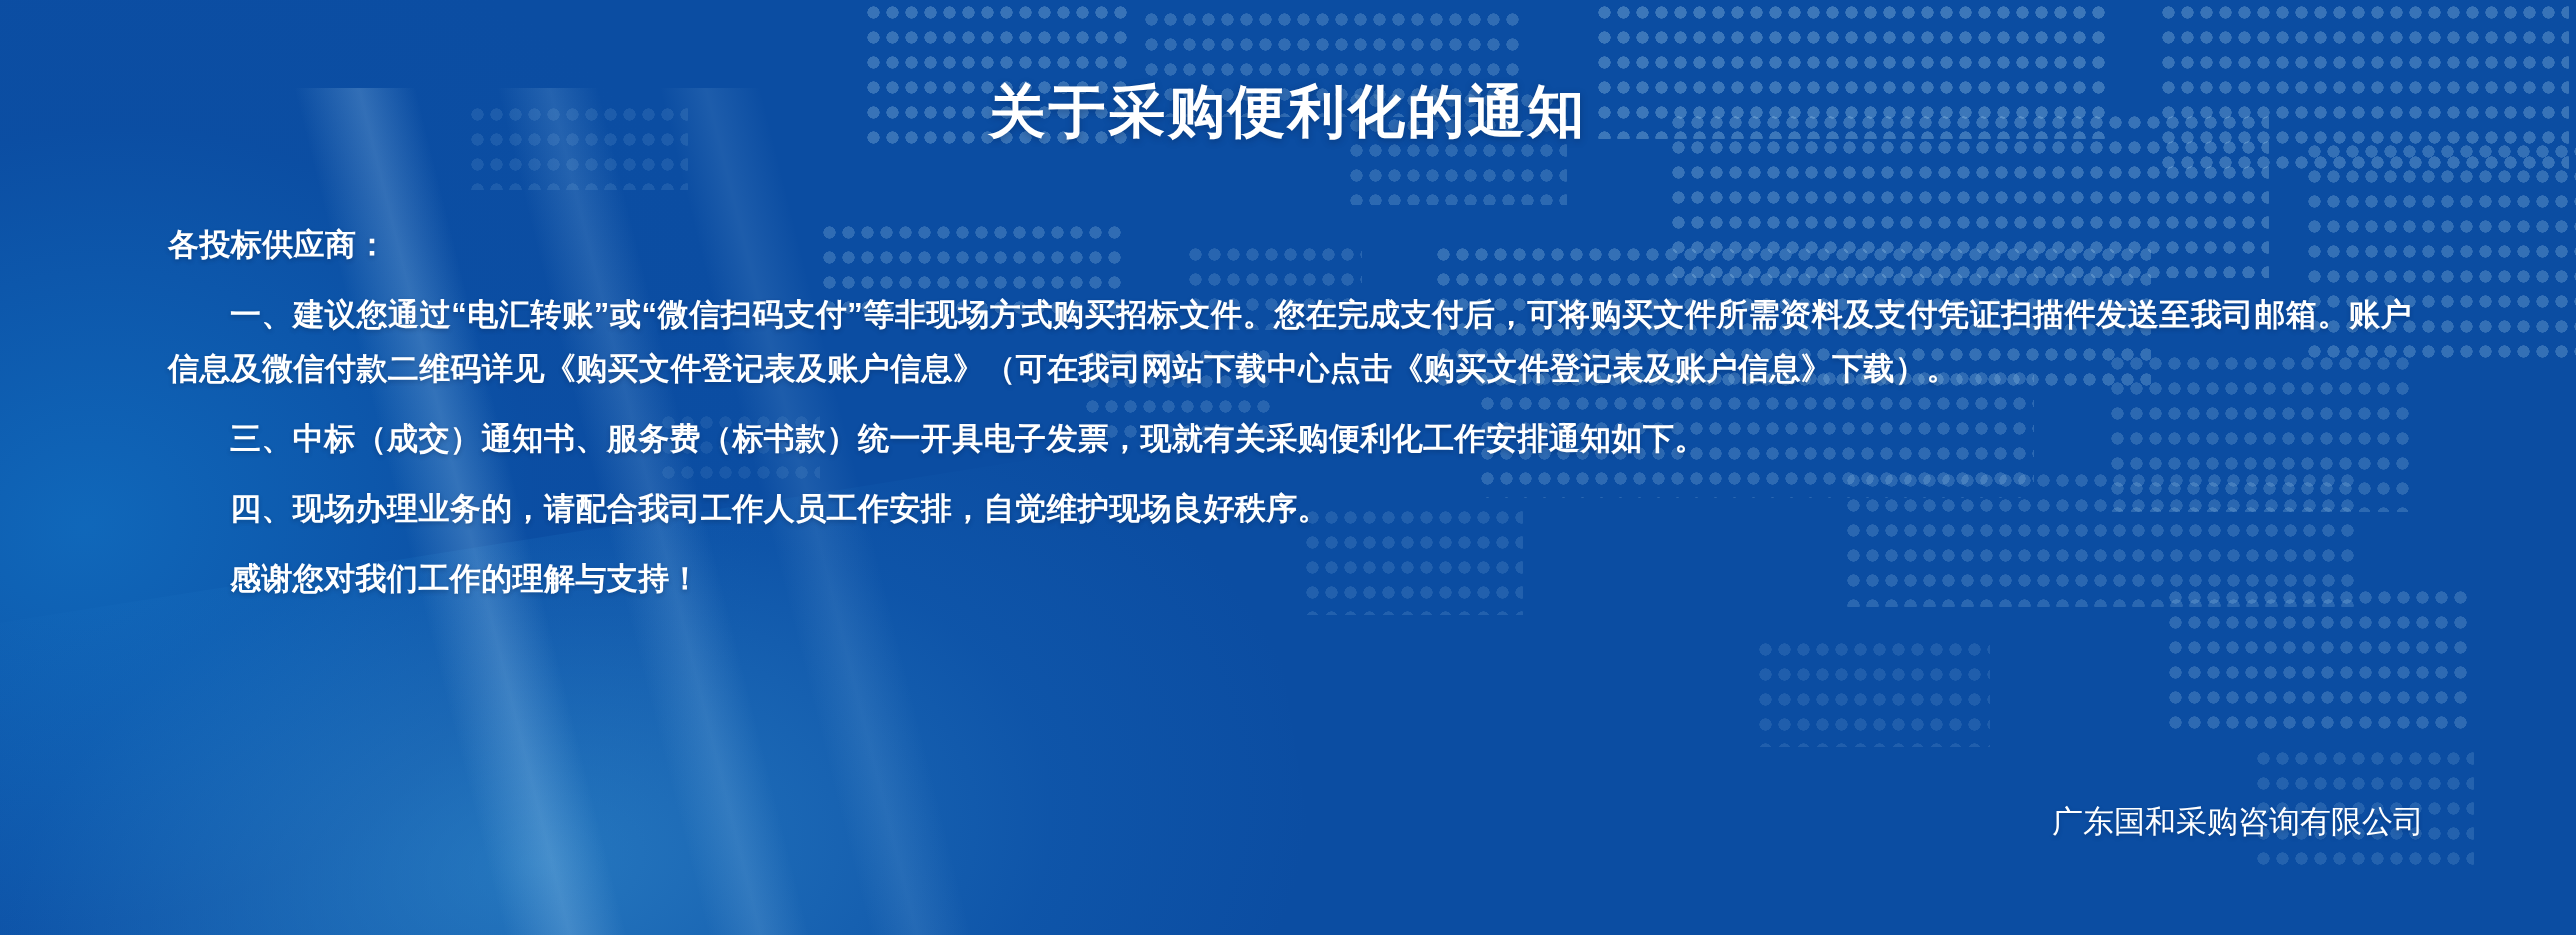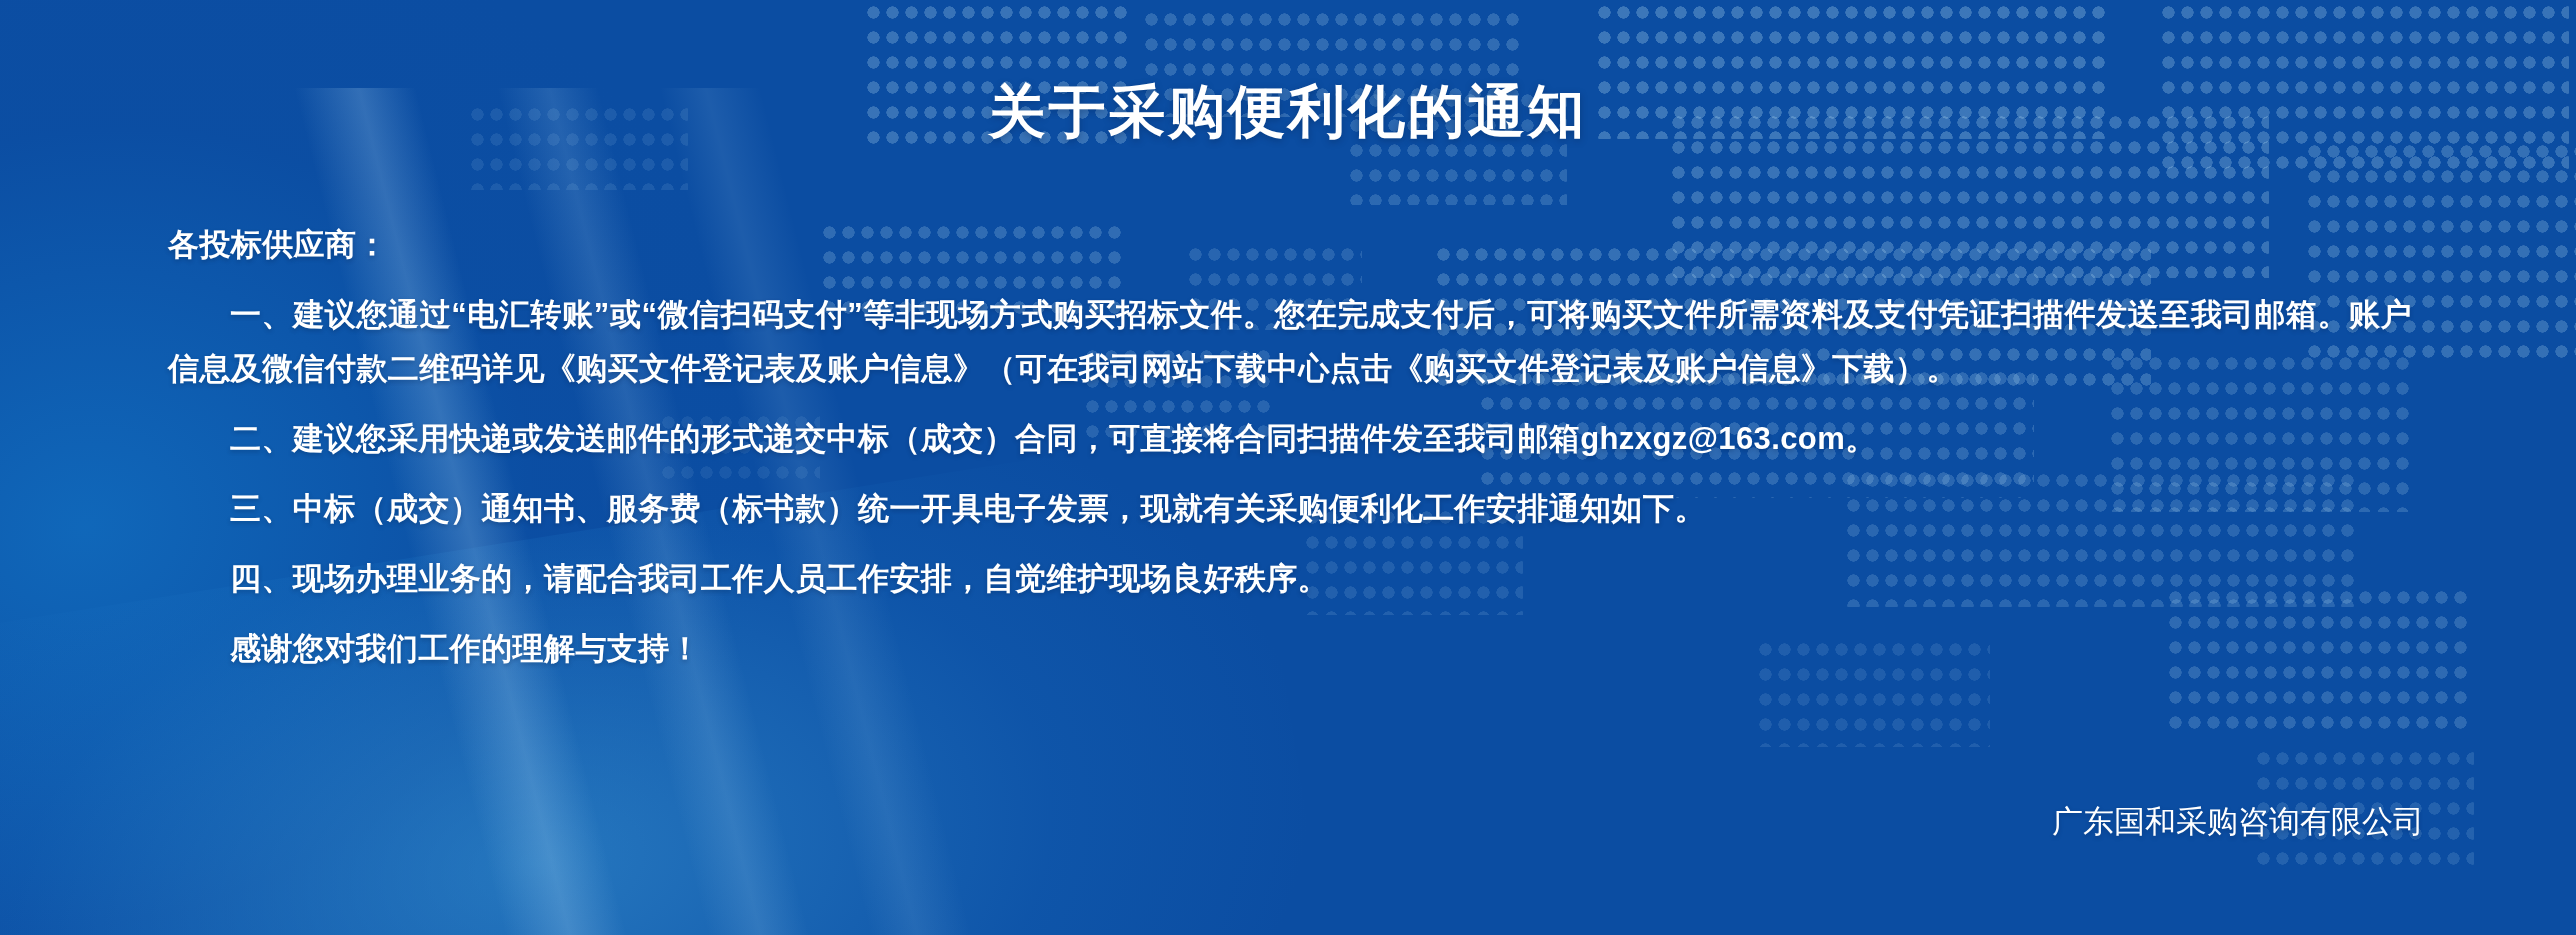--- a/index.html
+++ b/index.html
@@ -162,21 +162,20 @@
     <div class="dotgrid" style="left:659px;  top:410px; width:161px; height:81px; opacity:.18;"></div>
   </div>
 
   <div class="content">
 
     <div class="title">关于采购便利化的通知</div>
 
     <div class="body-block">
       <p class="no-indent">各投标供应商：</p>
       <p class="indent2">一、建议您通过“电汇转账”或“微信扫码支付”等非现场方式购买招标文件。您在完成支付后，可将购买文件所需资料及支付凭证扫描件发送至我司邮箱。账户信息及微信付款二维码详见《购买文件登记表及账户信息》（可在我司网站下载中心点击《购买文件登记表及账户信息》下载）。</p>
-      <p class="indent2">二、建议您采用快递或发送邮件的形式递交中标（成交）合同，可直接将合同扫描件发至我司邮箱ghzxgz@163.com。</p>
       <p class="indent2">三、中标（成交）通知书、服务费（标书款）统一开具电子发票，现就有关采购便利化工作安排通知如下。</p>
       <p class="indent2">四、现场办理业务的，请配合我司工作人员工作安排，自觉维护现场良好秩序。</p>
       <p class="indent2">感谢您对我们工作的理解与支持！</p>
     </div>
 
     <div class="signature">
       <div>广东国和采购咨询有限公司</div>
     </div>
 
   </div>

